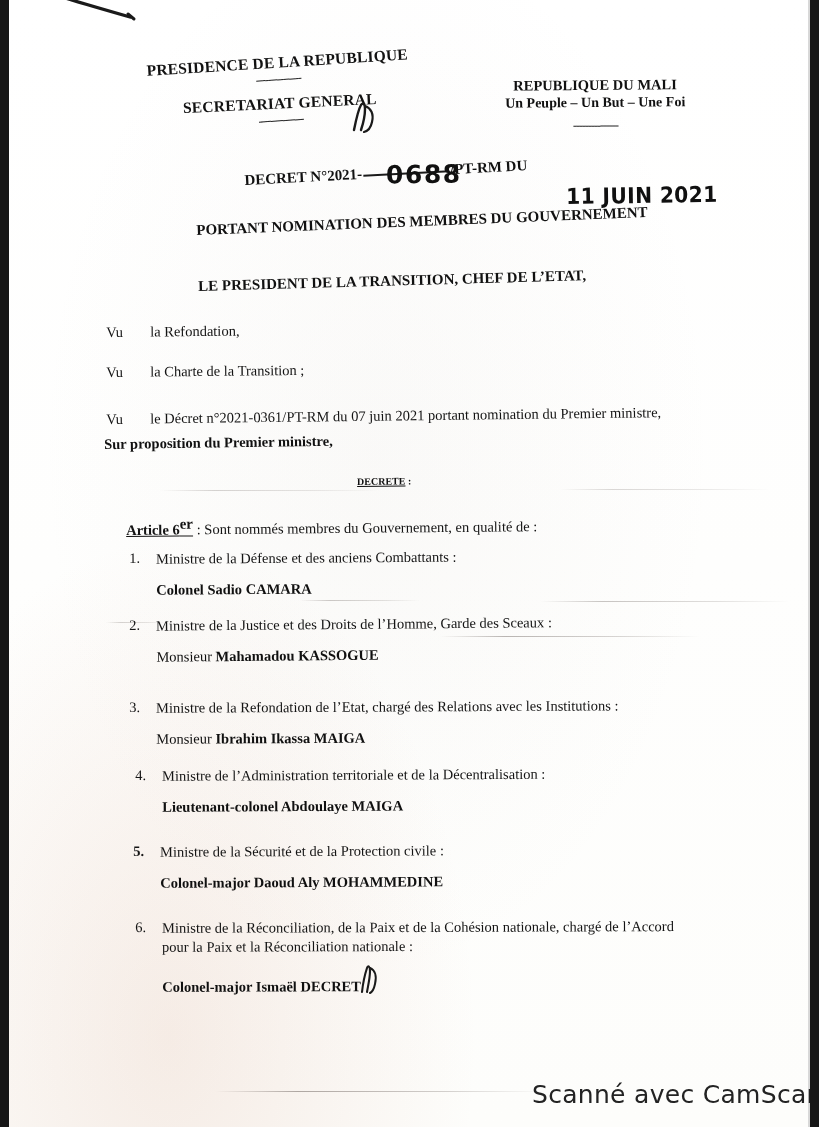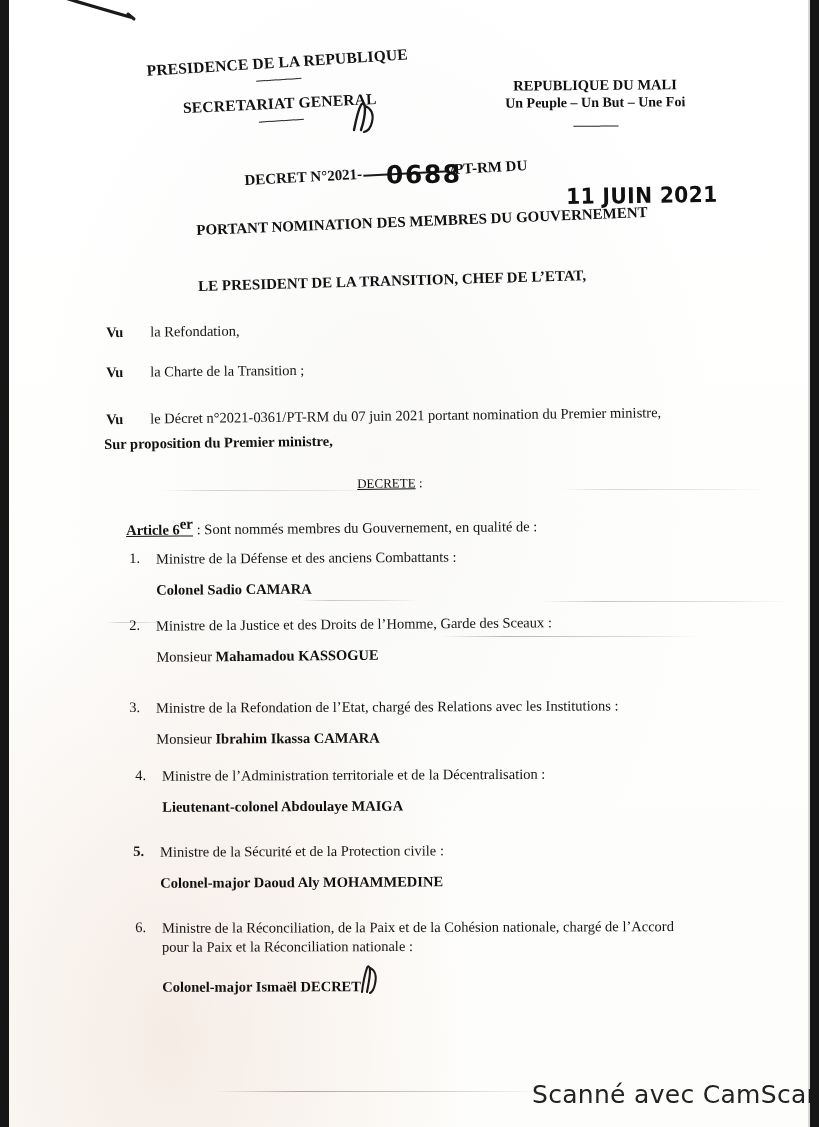--- a/index.html
+++ b/index.html
@@ -191,41 +191,40 @@
     position: absolute;
     left: 106px;
     font-size: 14.5px;
     color: #141414;
     white-space: nowrap;
     transform-origin: left top;
   }
   .vu-row .vu-label {
     display: inline-block;
     width: 44px;
-    font-weight: bold;
   }
 
   .sur-proposition {
     left: 104px;
     top: 436px;
     transform: rotate(-0.8deg);
     transform-origin: left top;
     font-weight: bold;
     font-size: 14.5px;
     color: #111;
     white-space: nowrap;
   }
 
   .decrete {
     left: 357px;
     top: 476px;
     transform: rotate(-0.7deg);
     transform-origin: left top;
-    font-weight: normal;
-    font-size: 13px;
+    font-weight: bold;
+    font-size: 10px;
     color: #111;
     white-space: nowrap;
   }
   .decrete .u { text-decoration: underline; }
 
   .article1 {
     left: 126px;
     top: 516px;
     transform: rotate(-0.5deg);
     transform-origin: left top;
@@ -370,21 +369,21 @@
 
   <div class="entry" style="left:118px; top:617px; width:620px; transform:rotate(-0.5deg);">
     <div class="num">2.</div>
     <div class="title">Ministre de la Justice et des Droits de l’Homme, Garde des Sceaux :</div>
     <div class="person"><span>Monsieur </span><b>Mahamadou KASSOGUE</b></div>
   </div>
 
   <div class="entry" style="left:118px; top:699px; width:620px; transform:rotate(-0.3deg);">
     <div class="num">3.</div>
     <div class="title">Ministre de la Refondation de l’Etat, chargé des Relations avec les Institutions :</div>
-    <div class="person"><span>Monsieur </span><b>Ibrahim Ikassa CAMARA</b></div>
+    <div class="person"><span>Monsieur </span><b>Ibrahim Ikassa MAIGA</b></div>
   </div>
 
   <div class="entry" style="left:124px; top:767px; width:620px; transform:rotate(-0.3deg);">
     <div class="num">4.</div>
     <div class="title">Ministre de l’Administration territoriale et de la Décentralisation :</div>
     <div class="person"><span class="allbold">Lieutenant-colonel Abdoulaye MAIGA</span></div>
   </div>
 
   <div class="entry" style="left:122px; top:843px; width:620px; transform:rotate(-0.3deg);">
     <div class="num bold">5.</div>

